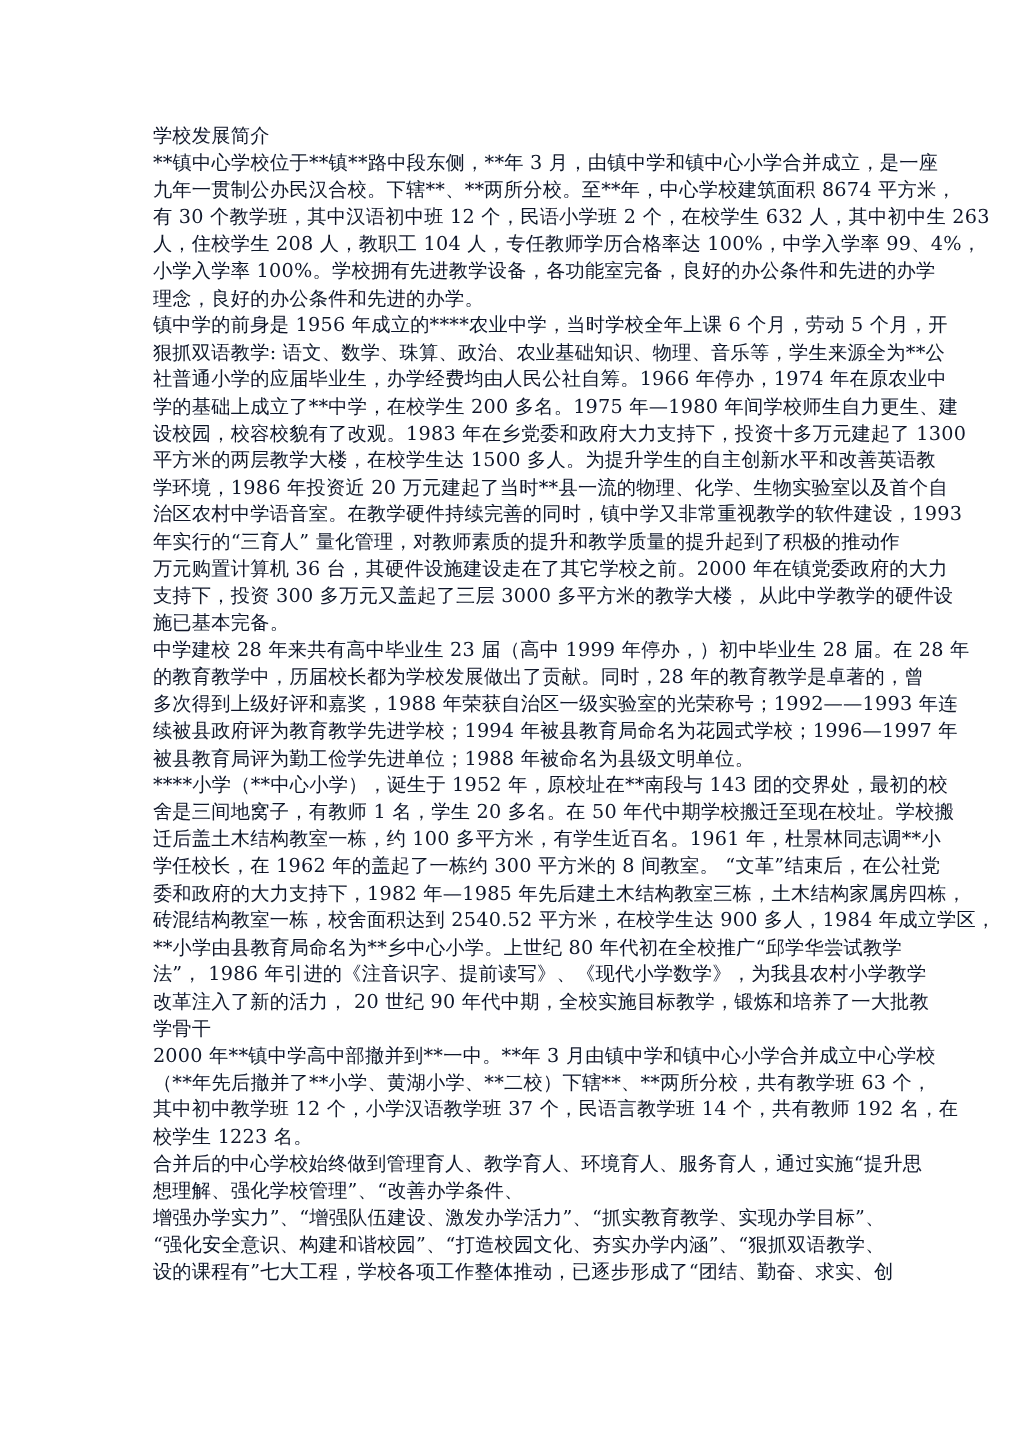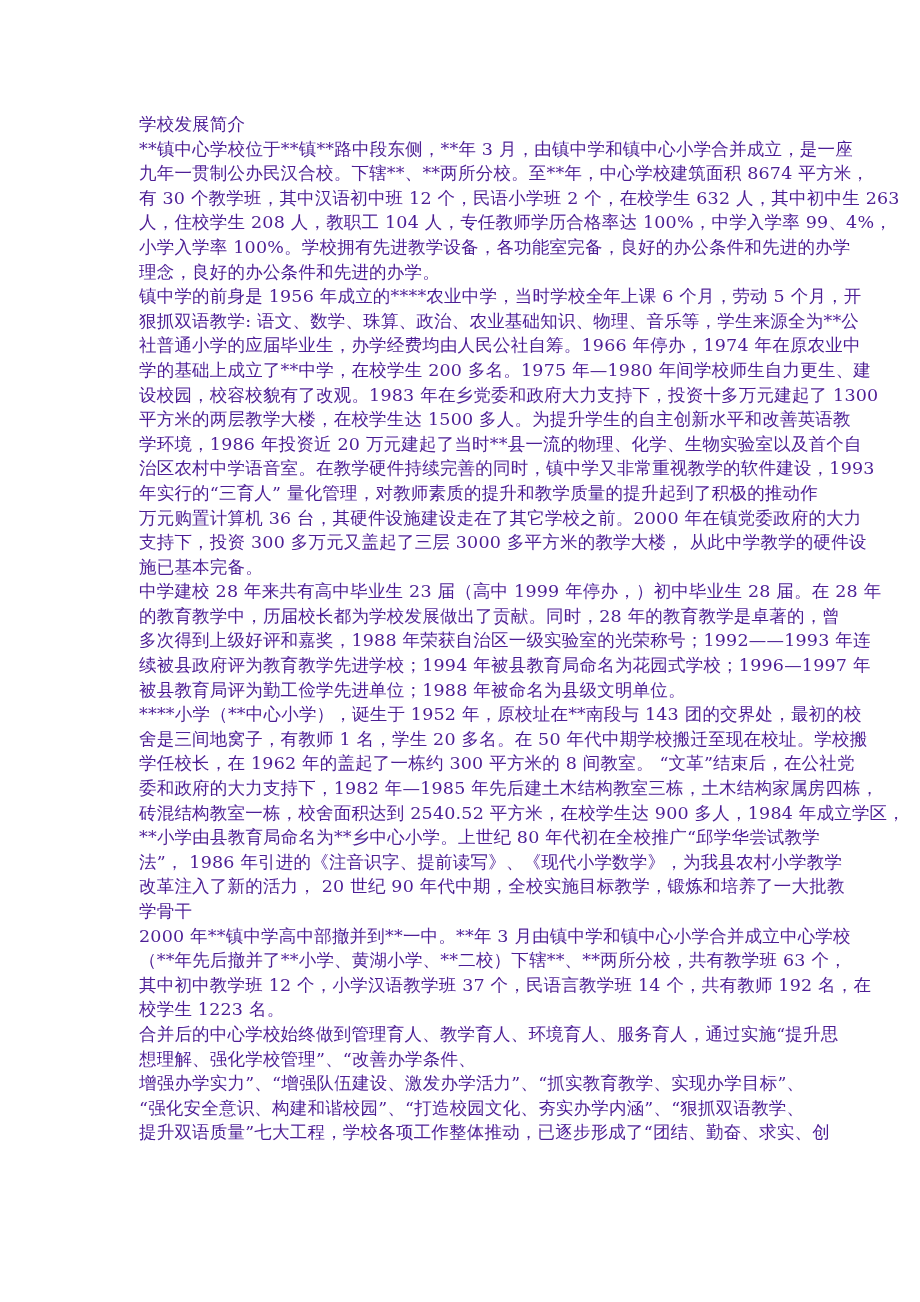--- a/index.html
+++ b/index.html
@@ -1,20 +1,20 @@
 <!DOCTYPE html>
 <html><head>
 <meta charset="utf-8">
 <style>
   html, body { margin:0; padding:0; background:#ffffff; }
   body { width:920px; height:1302px; overflow:hidden; position:relative; }
   .page {
     position:absolute; left:139px; top:112px; width:645px;
     font-family: "DejaVu Serif", "Liberation Serif", serif;
-    font-size:17.5px; line-height:24.6px; color:#4c1d95;
+    font-size:17.5px; line-height:24.6px; color:#0f172a;
     text-align:justify; letter-spacing:0.2px;
   }
   .line { display:block; white-space:nowrap; text-align-last:justify; text-align:justify; }
   .line.last { text-align-last:left; }
 </style>
 </head>
 <body>
 
 <div class="page">
   <span class="line last">学校发展简介</span>
@@ -44,35 +44,36 @@
       <div>
         <span class="line">中学建校 28 年来共有高中毕业生 23 届（高中 1999 年停办，）初中毕业生 28 届。在 28 年</span>
         <span class="line">的教育教学中，历届校长都为学校发展做出了贡献。同时，28 年的教育教学是卓著的，曾</span>
         <span class="line">多次得到上级好评和嘉奖，1988 年荣获自治区一级实验室的光荣称号；1992——1993 年连</span>
         <span class="line">续被县政府评为教育教学先进学校；1994 年被县教育局命名为花园式学校；1996—1997 年</span>
         <span class="line last">被县教育局评为勤工俭学先进单位；1988 年被命名为县级文明单位。</span>
       </div>
       <div>
         <span class="line">****小学（**中心小学），诞生于 1952 年，原校址在**南段与 143 团的交界处，最初的校</span>
         <span class="line">舍是三间地窝子，有教师 1 名，学生 20 多名。在 50 年代中期学校搬迁至现在校址。学校搬</span>
+        <span class="line">迁后盖土木结构教室一栋，约 100 多平方米，有学生近百名。1961 年，杜景林同志调**小</span>
         <span class="line">学任校长，在 1962 年的盖起了一栋约 300 平方米的 8 间教室。  “文革”结束后，在公社党</span>
         <span class="line">委和政府的大力支持下，1982 年—1985 年先后建土木结构教室三栋，土木结构家属房四栋，</span>
         <span class="line">砖混结构教室一栋，校舍面积达到 2540.52 平方米，在校学生达 900 多人，1984 年成立学区，</span>
         <span class="line">**小学由县教育局命名为**乡中心小学。上世纪 80 年代初在全校推广“邱学华尝试教学</span>
         <span class="line">法”，  1986 年引进的《注音识字、提前读写》、《现代小学数学》，为我县农村小学教学</span>
         <span class="line">改革注入了新的活力，  20 世纪 90 年代中期，全校实施目标教学，锻炼和培养了一大批教</span>
         <span class="line last">学骨干</span>
       </div>
       <div>
         <span class="line">2000 年**镇中学高中部撤并到**一中。**年 3 月由镇中学和镇中心小学合并成立中心学校</span>
         <span class="line">（**年先后撤并了**小学、黄湖小学、**二校）下辖**、**两所分校，共有教学班 63  个，</span>
         <span class="line">其中初中教学班 12 个，小学汉语教学班 37 个，民语言教学班 14 个，共有教师 192  名，在</span>
         <span class="line last">校学生 1223 名。</span>
       </div>
       <div>
         <span class="line">合并后的中心学校始终做到管理育人、教学育人、环境育人、服务育人，通过实施“提升思</span>
         <span class="line last">想理解、强化学校管理”、“改善办学条件、</span>
         <span class="line">增强办学实力”、“增强队伍建设、激发办学活力”、“抓实教育教学、实现办学目标”、</span>
         <span class="line">“强化安全意识、构建和谐校园”、“打造校园文化、夯实办学内涵”、“狠抓双语教学、</span>
-        <span class="line">提升双语质量”七大工程，学校各项工作整体推动，已逐步形成了“团结、勤奋、求实、创</span>
+        <span class="line">设的课程有”七大工程，学校各项工作整体推动，已逐步形成了“团结、勤奋、求实、创</span>
       </div>
     </div>
 </div>
 
 </body></html>

